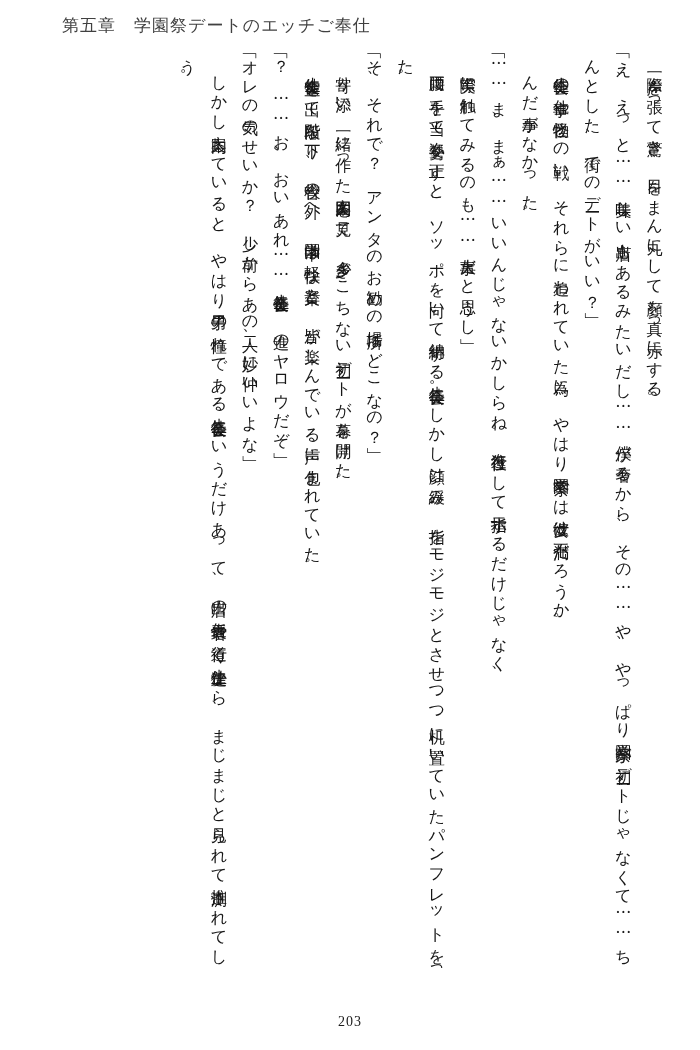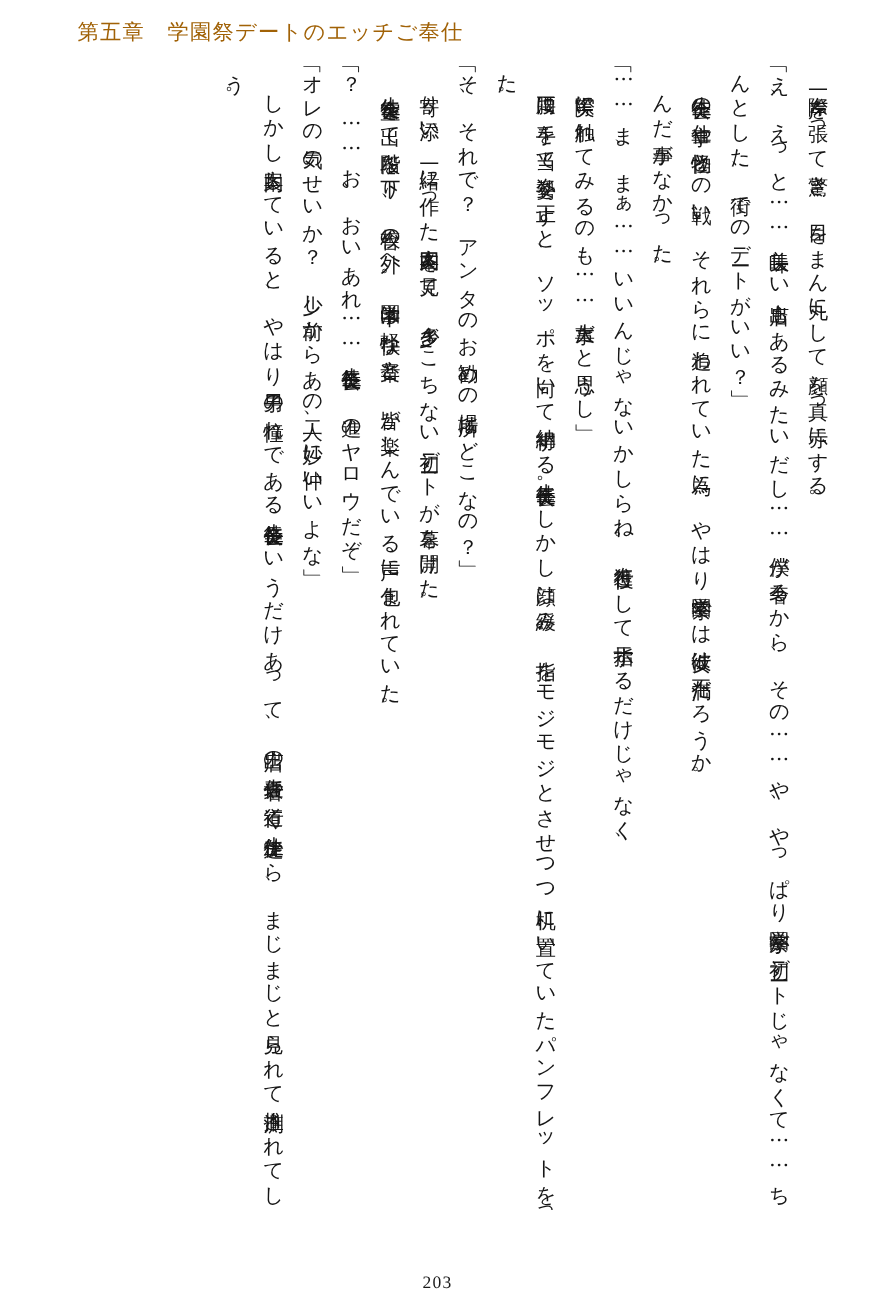--- a/index.html
+++ b/index.html
@@ -30,21 +30,21 @@
     flex: 0 0 auto;
     display: flex;
     align-items: flex-start;
     justify-content: flex-start;
     padding-left: 36px;
     box-sizing: border-box;
   }
   .header-title {
     font-size: 17px;
     letter-spacing: 1px;
-    color: #a16207;
+    color: #404040;
     white-space: nowrap;
     font-family: "DejaVu Serif", "Liberation Serif", serif;
   }
   
   .body-wrap {
     flex: 1 1 auto;
     position: relative;
     overflow: hidden;
   }
   .vtext {
@@ -68,21 +68,21 @@
     text-indent: 0;
   }
   .vtext p.ind {
     text-indent: 1em;
   }
   
   .footer {
     flex: 0 0 auto;
     height: 26px;
     display: flex;
-    align-items: center;
+    align-items: flex-start;
     justify-content: center;
     margin-top: 46px;
   }
   .page-number {
     font-size: 14px;
     font-family: "Liberation Serif", serif;
     color: #1a1a1a;
     letter-spacing: 1px;
   }
 </style>

